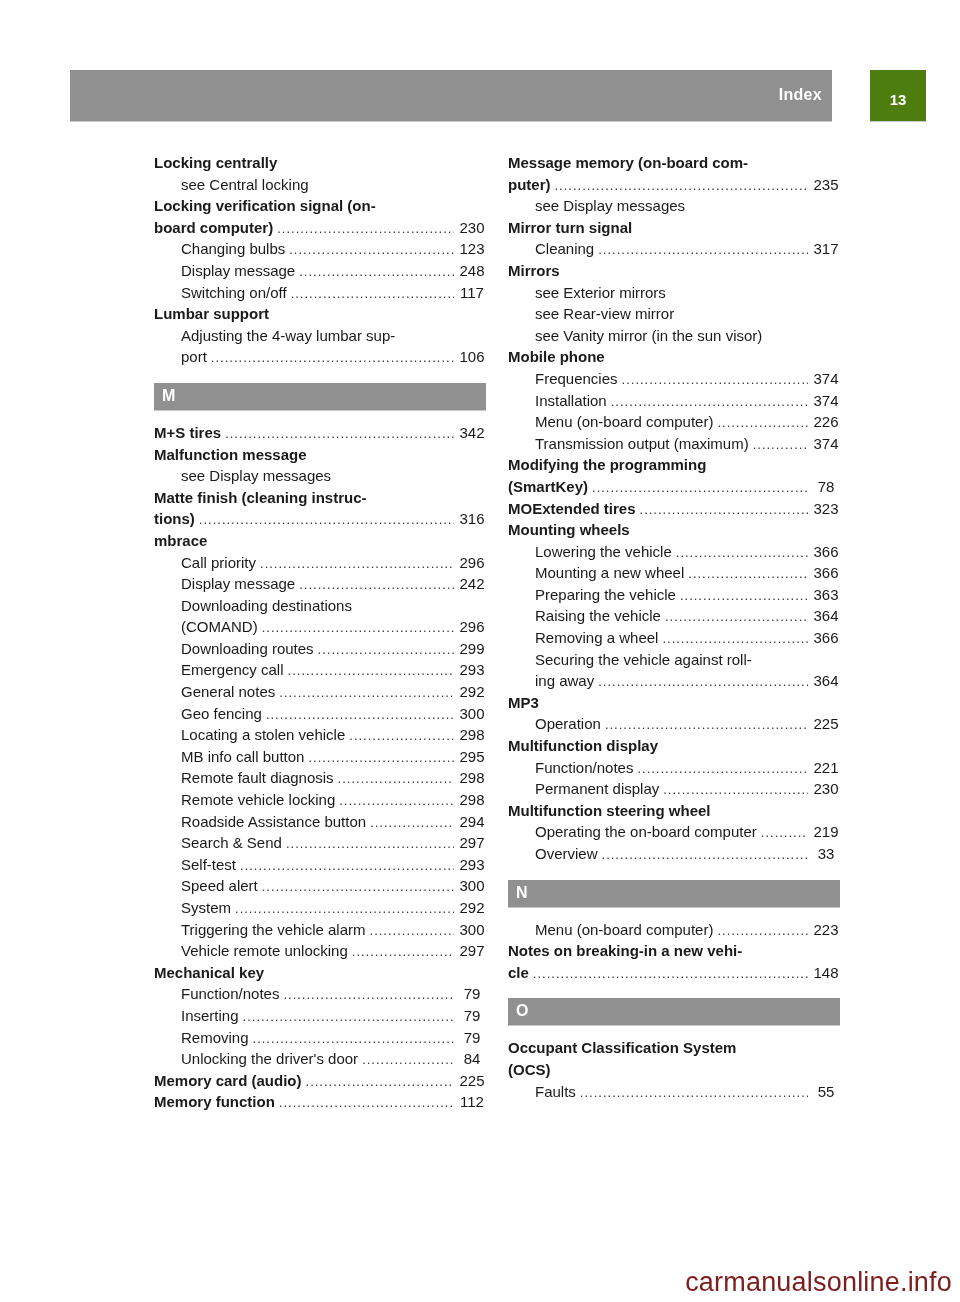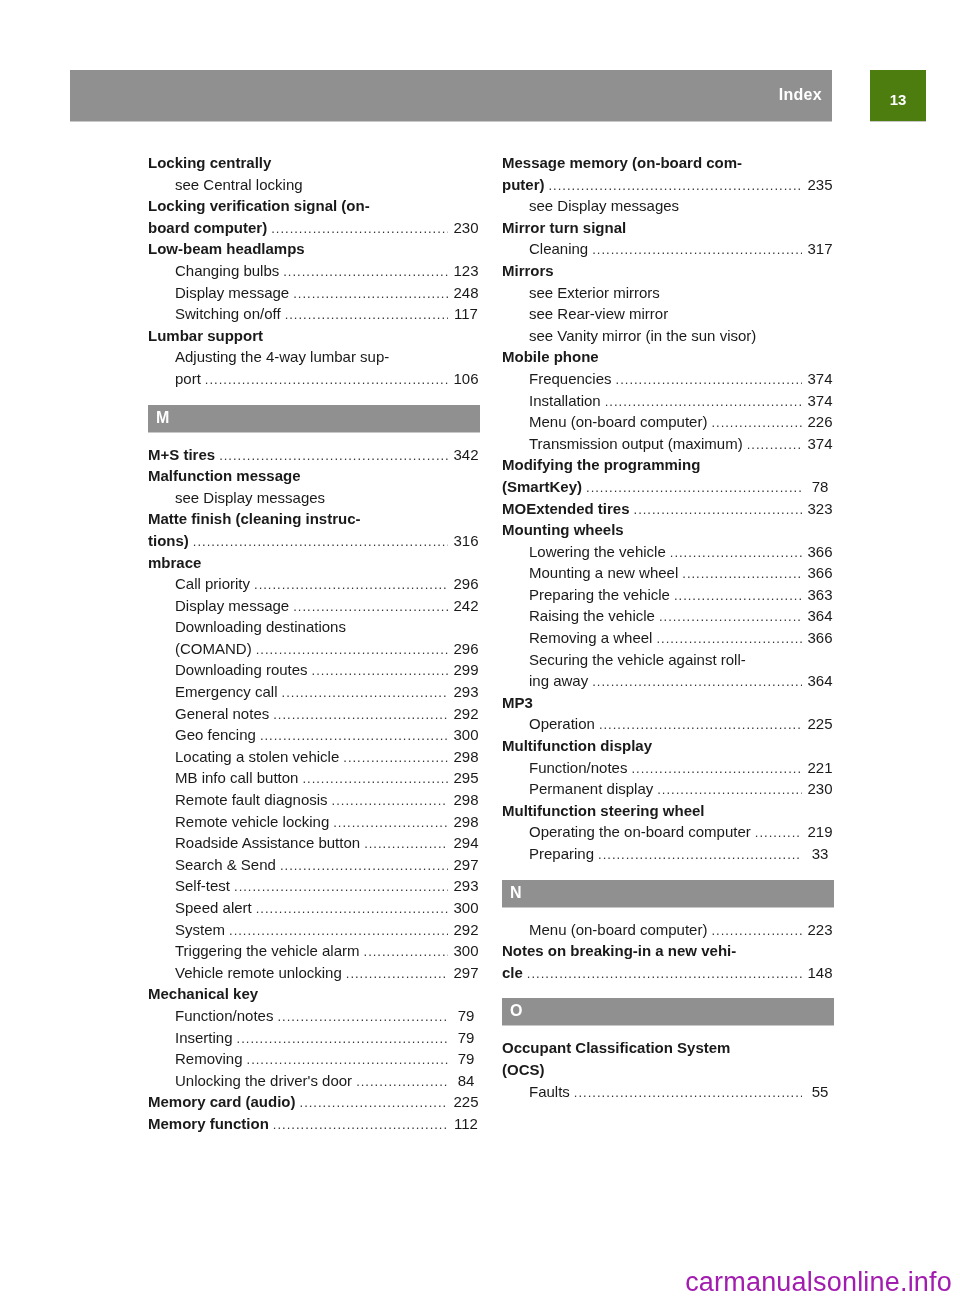--- a/index.html
+++ b/index.html
@@ -15,21 +15,21 @@
     position: absolute; right: 10px; top: 16px; color: #ffffff; font-weight: bold; font-size: 16px;
     letter-spacing: 0.3px;
   }
   .hdr-page {
     position: absolute; left: 834px; top: 70px; width: 56px; height: 51px;
     background: #4d7c0f; border-bottom: 1px solid #c8c8c8; margin-left: 36px;
   }
   .hdr-page span {
     position: absolute; left: 0; right: 0; top: 21px; text-align: center; color: #ffffff; font-size: 15px; font-weight: bold;
   }
-  .col { position: absolute; top: 152px; width: 332px; }
+  .col { position: absolute; top: 152px; width: 332px; margin-left: 6px; }
   .col.left { left: 148px; }
   .col.right { left: 502px; }
   .row {
     display: flex; align-items: baseline; font-size: 15px; line-height: 21.6px; height: 21.6px;
     white-space: nowrap; overflow: hidden;
   }
   .row.sub { padding-left: 27px; }
   .row .txt { flex: 0 0 auto; }
   .row.bold .txt { font-weight: bold; }
   .row .dots {
@@ -41,21 +41,21 @@
   }
   .row .pg { flex: 0 0 auto; min-width: 28px; text-align: center; }
   .section {
     height: 27px; background: #909090; margin: 15px 0 11px 0; position: relative;
     border-bottom: 1px solid #c8c8c8;
   }
   .section span {
     position: absolute; left: 8px; top: 4px; color: #ffffff; font-weight: bold; font-size: 16px;
   }
   .watermark {
-    position: absolute; right: 8px; bottom: 4px; font-size: 27px; color: #a21caf;
+    position: absolute; right: 8px; bottom: 4px; font-size: 27px; color: #7f1d1d;
     letter-spacing: 0.2px;
   }
 </style>
 </head>
 <body>
 
 <div class="hdr-bar">
   <span class="hdr-title">Index</span>
 </div>
 <div class="hdr-page">
@@ -70,23 +70,20 @@
       <span class="txt">see Central locking</span>
     </div>
     <div class="row bold">
       <span class="txt">Locking verification signal (on-</span>
     </div>
     <div class="row bold">
       <span class="txt">board computer)</span>
       <span class="dots"></span>
       <span class="pg">230</span>
     </div>
-    <div class="row bold">
-      <span class="txt">Low-beam headlamps</span>
-    </div>
     <div class="row sub">
       <span class="txt">Changing bulbs</span>
       <span class="dots"></span>
       <span class="pg">123</span>
     </div>
     <div class="row sub">
       <span class="txt">Display message</span>
       <span class="dots"></span>
       <span class="pg">248</span>
     </div>
@@ -385,21 +382,21 @@
     </div>
     <div class="row bold">
       <span class="txt">Multifunction steering wheel</span>
     </div>
     <div class="row sub">
       <span class="txt">Operating the on-board computer</span>
       <span class="dots"></span>
       <span class="pg">219</span>
     </div>
     <div class="row sub">
-      <span class="txt">Preparing</span>
+      <span class="txt">Overview</span>
       <span class="dots"></span>
       <span class="pg">33</span>
     </div>
     <div class="section">
       <span>N</span>
     </div>
     <div class="row sub">
       <span class="txt">Menu (on-board computer)</span>
       <span class="dots"></span>
       <span class="pg">223</span>

